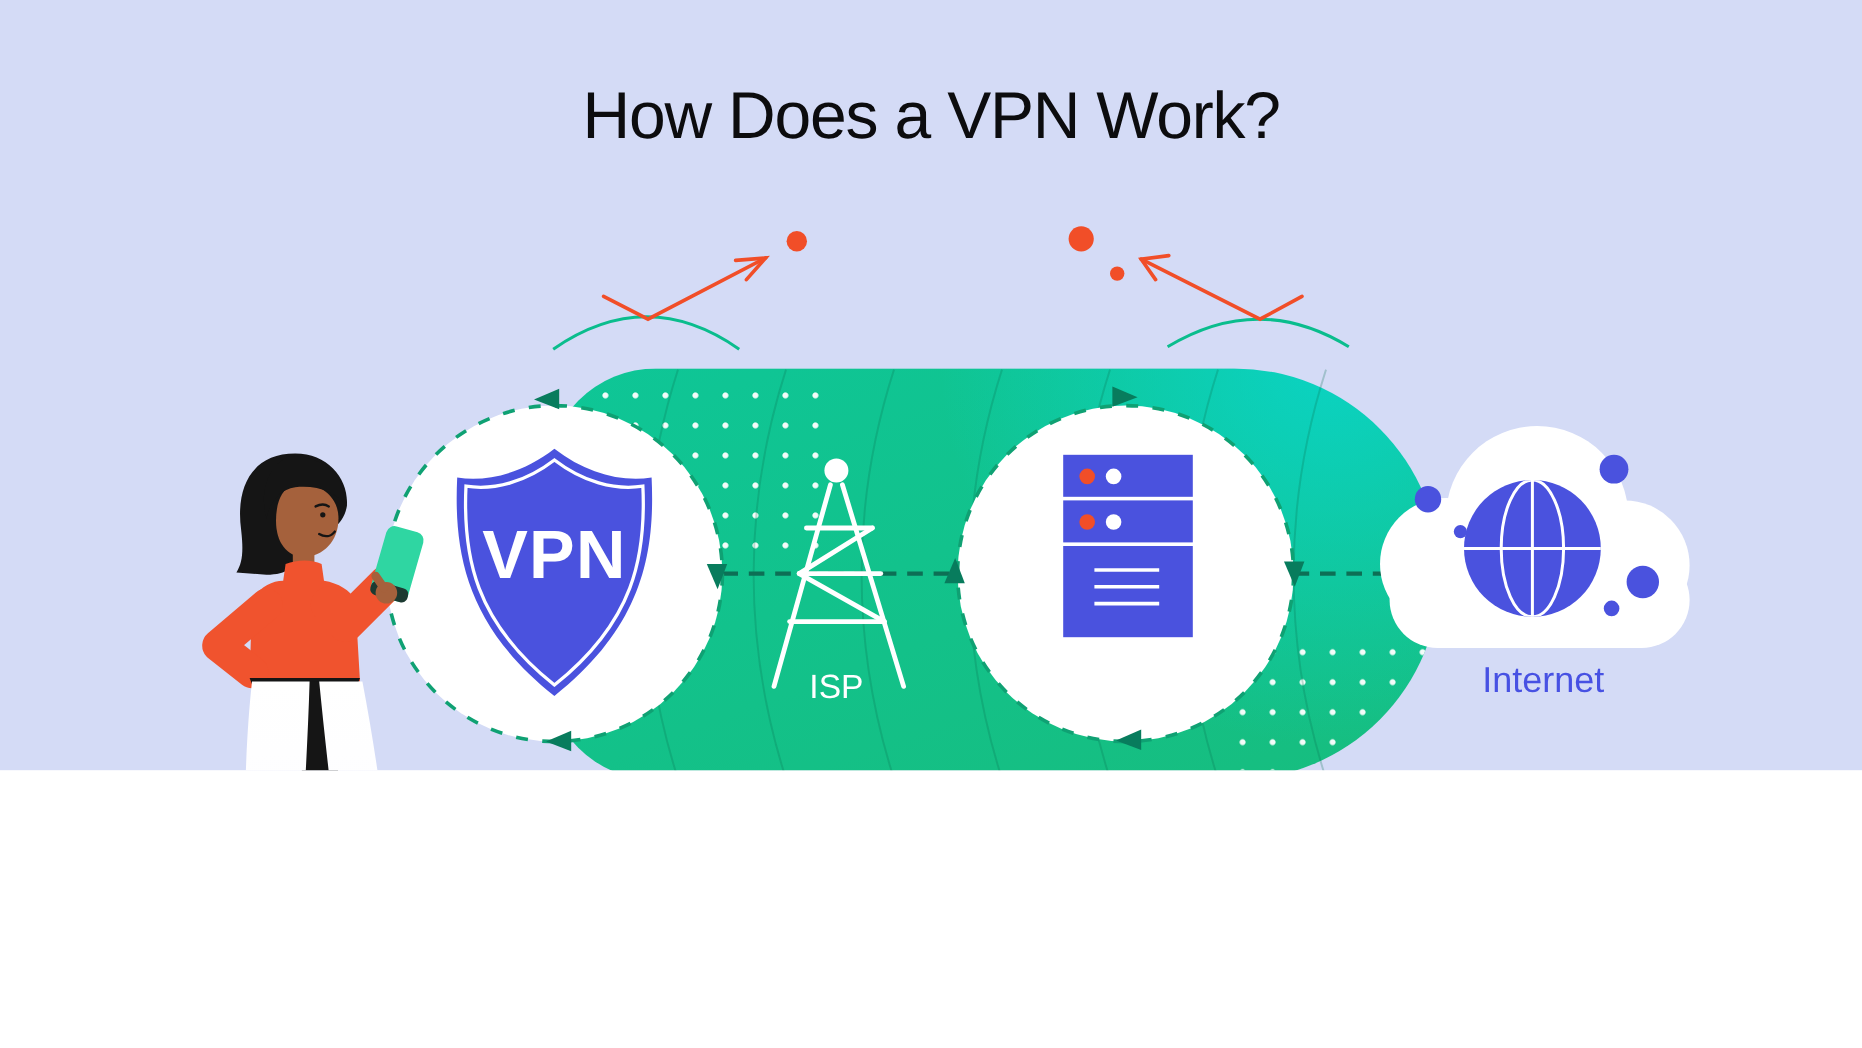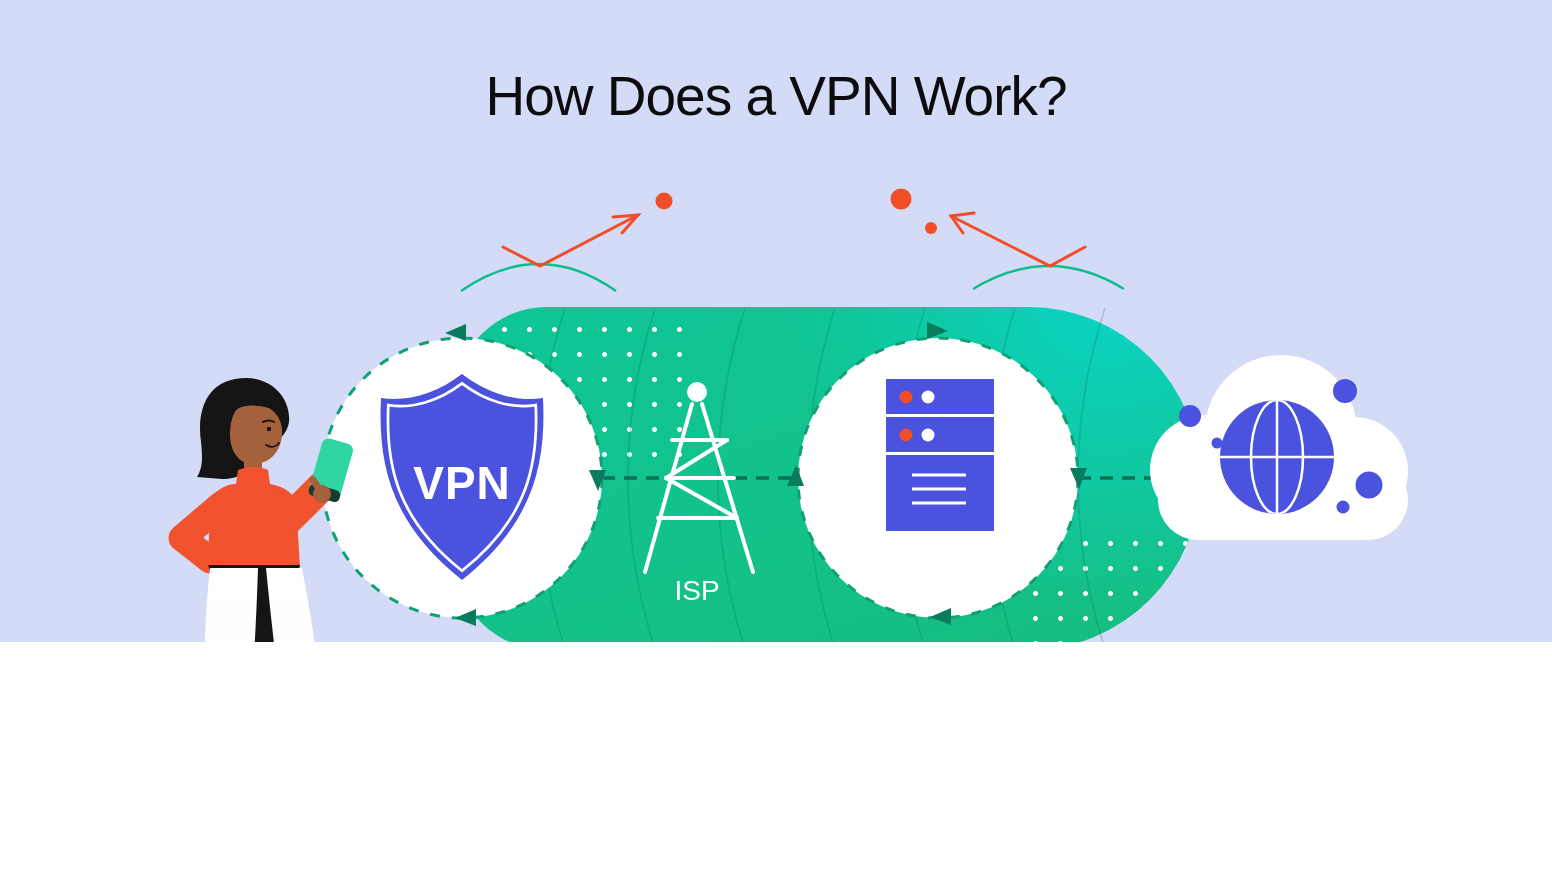--- a/index.html
+++ b/index.html
@@ -19,23 +19,23 @@
         background-image:radial-gradient(circle, rgba(255,255,255,0.95) 2.1px, rgba(255,255,255,0) 2.9px);
         background-size:25px 25px;}
   #dotsA{left:12px;top:10px;width:230px;height:150px;}
   #dotsB{left:568px;top:224px;width:177px;height:119px;}
 
   svg{position:absolute;overflow:visible;}
   #overlay{left:0;top:0;width:1552px;height:873px;z-index:2;pointer-events:none;}
   #person-svg{left:150px;top:372px;width:215px;height:436px;z-index:5;}
 
   .label{position:absolute;text-align:center;z-index:4;line-height:1.1;}
-  #vpn-label{left:382px;top:458px;width:160px;font-size:46px;font-weight:700;
+  #vpn-label{left:382px;top:432px;width:160px;font-size:57px;font-weight:700;
              letter-spacing:1px;color:#FFFFFF;}
-  #isp-label{left:647px;top:576px;width:100px;font-size:28px;color:#FFFFFF;}
+  #isp-label{left:647px;top:558px;width:100px;font-size:28px;color:#FFFFFF;}
   #server-label{left:838px;top:551px;width:200px;font-size:30px;color:#4751E3;}
   #internet-label{left:1186px;top:551px;width:200px;font-size:30px;color:#4751E3;}
 </style>
 </head>
 <body>
 
 <div id="canvas">
 
   <div id="title">How Does a VPN Work?</div>
 
@@ -206,14 +206,15 @@
         <rect x="165" y="68" width="32" height="60" rx="7" fill="#2FD6A2"></rect>
         <rect x="165" y="116" width="32" height="12" rx="5" fill="#1C3A31"></rect>
       </g>
       <circle cx="172" cy="122" r="9" fill="#A5613C"></circle>
       <path stroke="#A5613C" stroke-width="7" stroke-linecap="round" d="M 163,108 L 170,118"></path>
     </g>
   </svg>
 
   <div id="vpn-label" class="label">VPN</div>
   <div id="isp-label" class="label">ISP</div>
+  <div id="internet-label" class="label">Internet</div>
 
 </div>
 
 </body></html>

